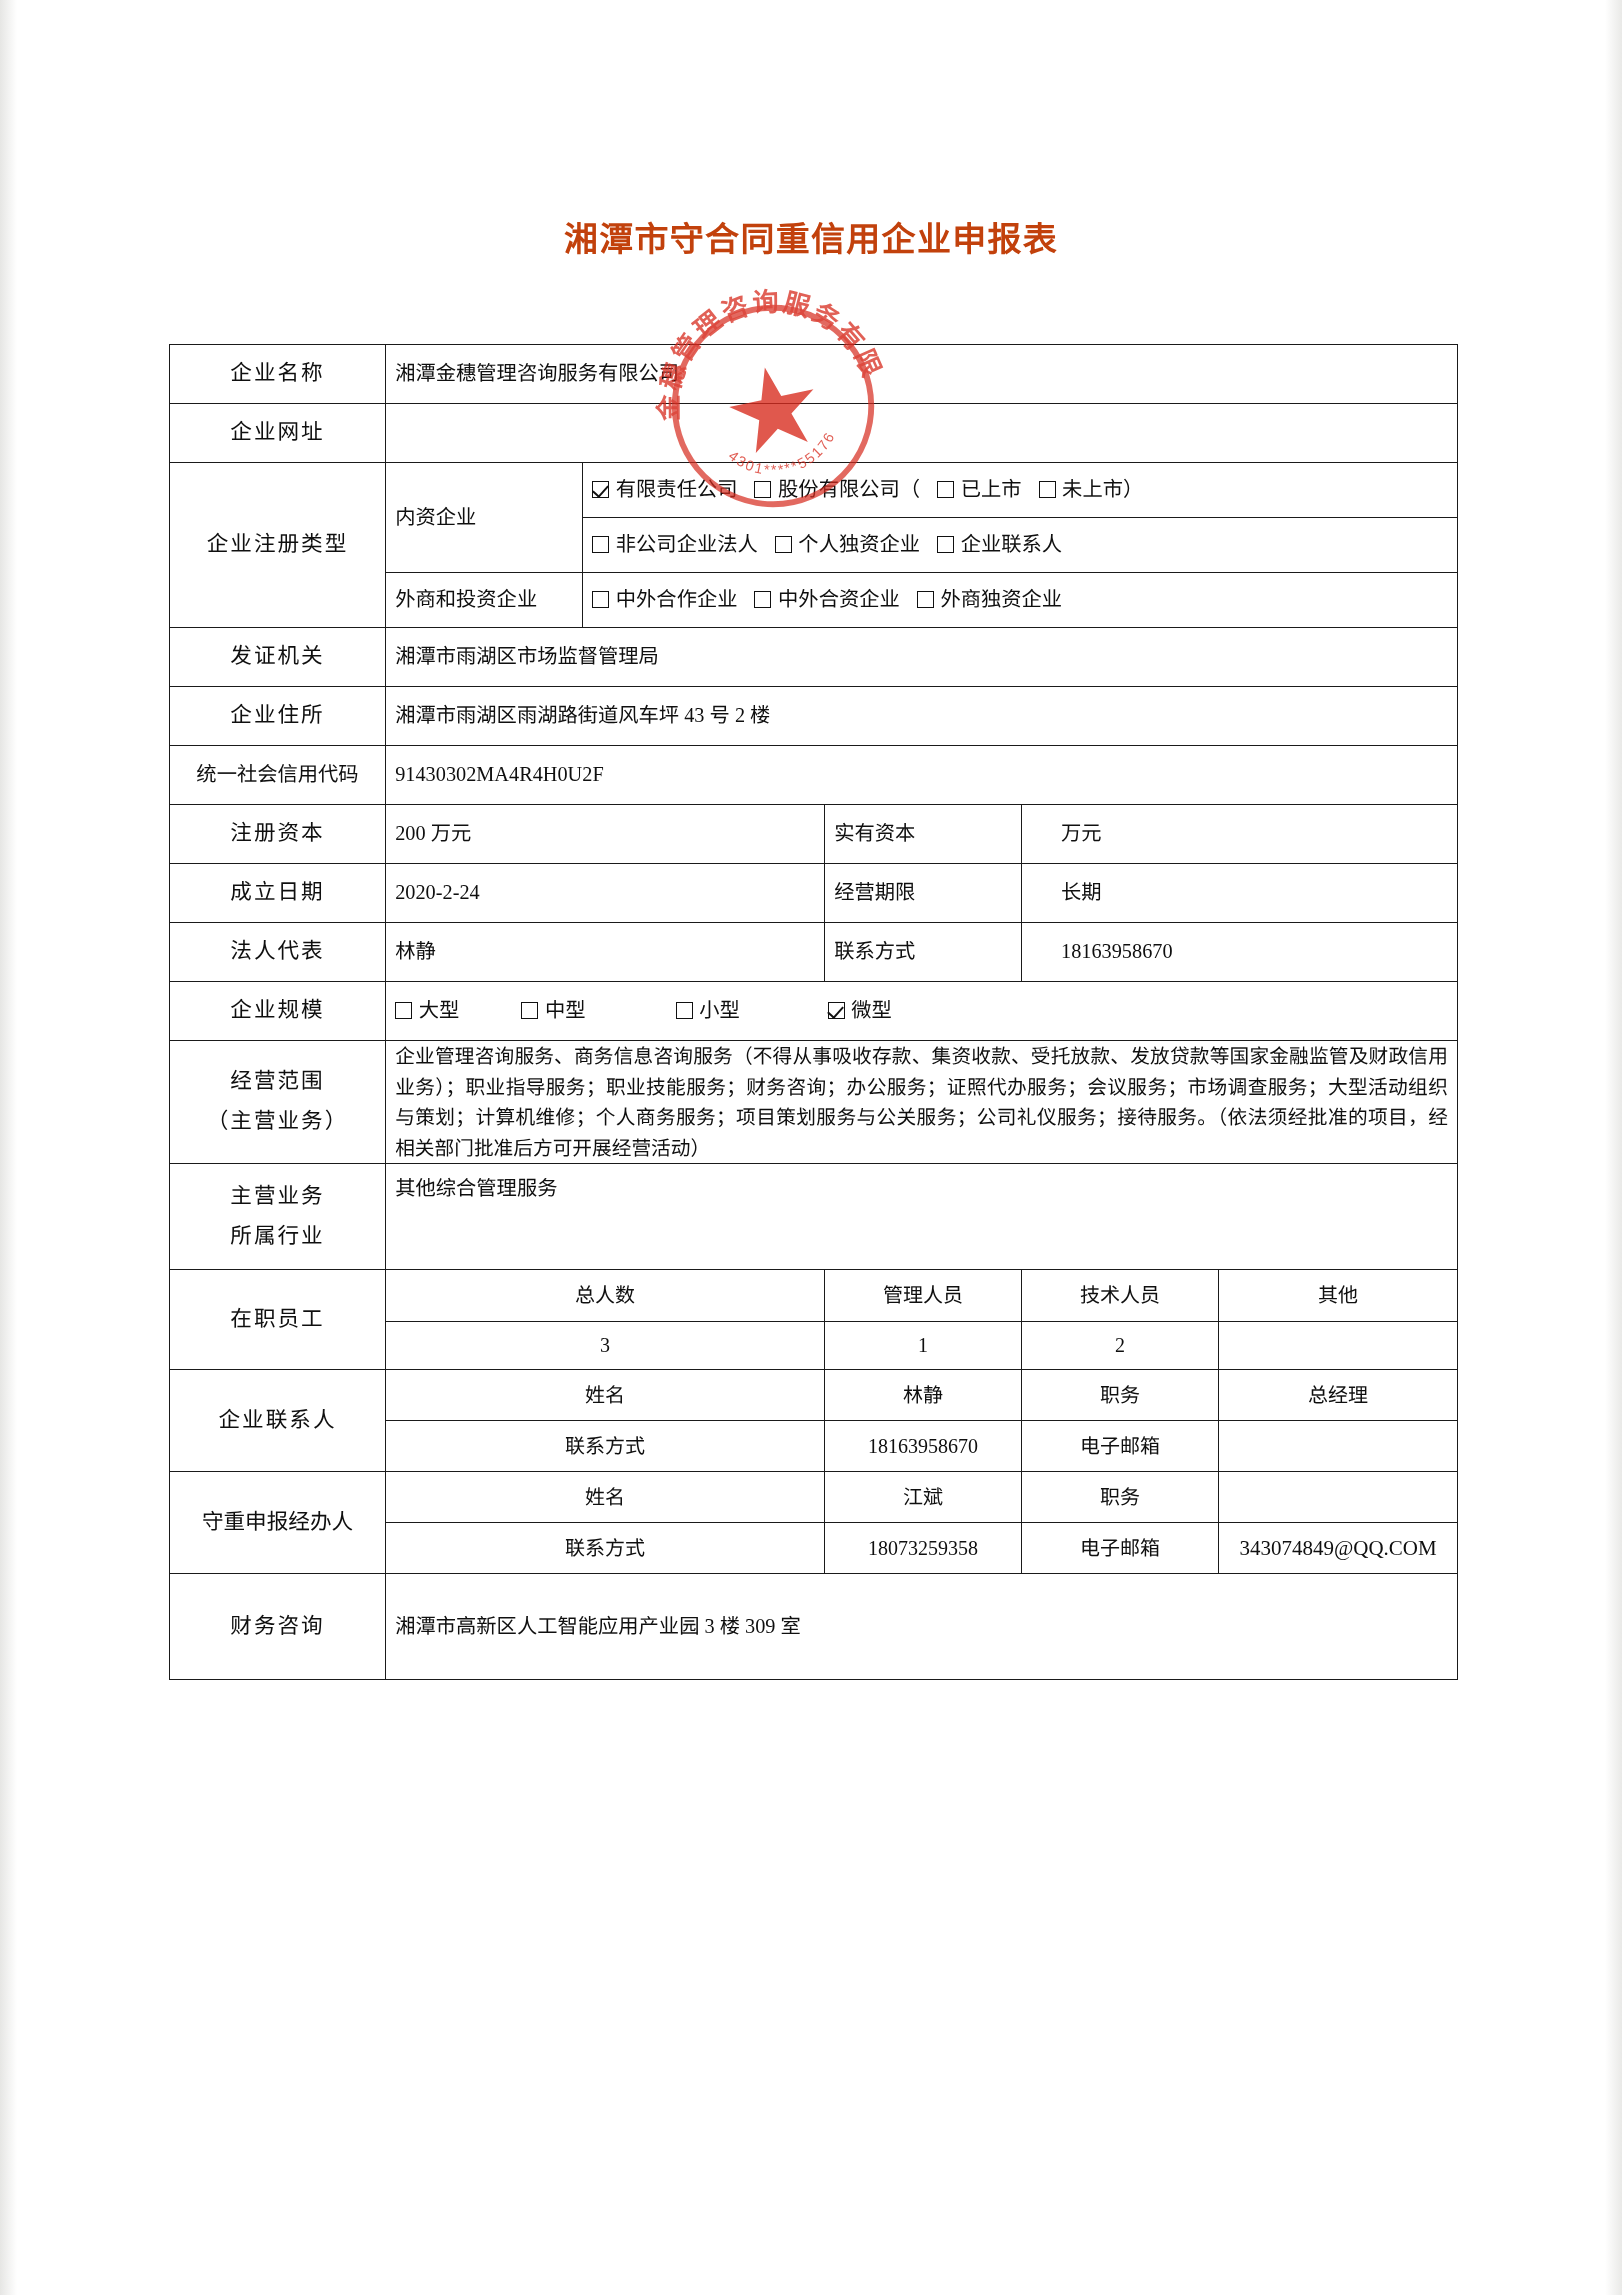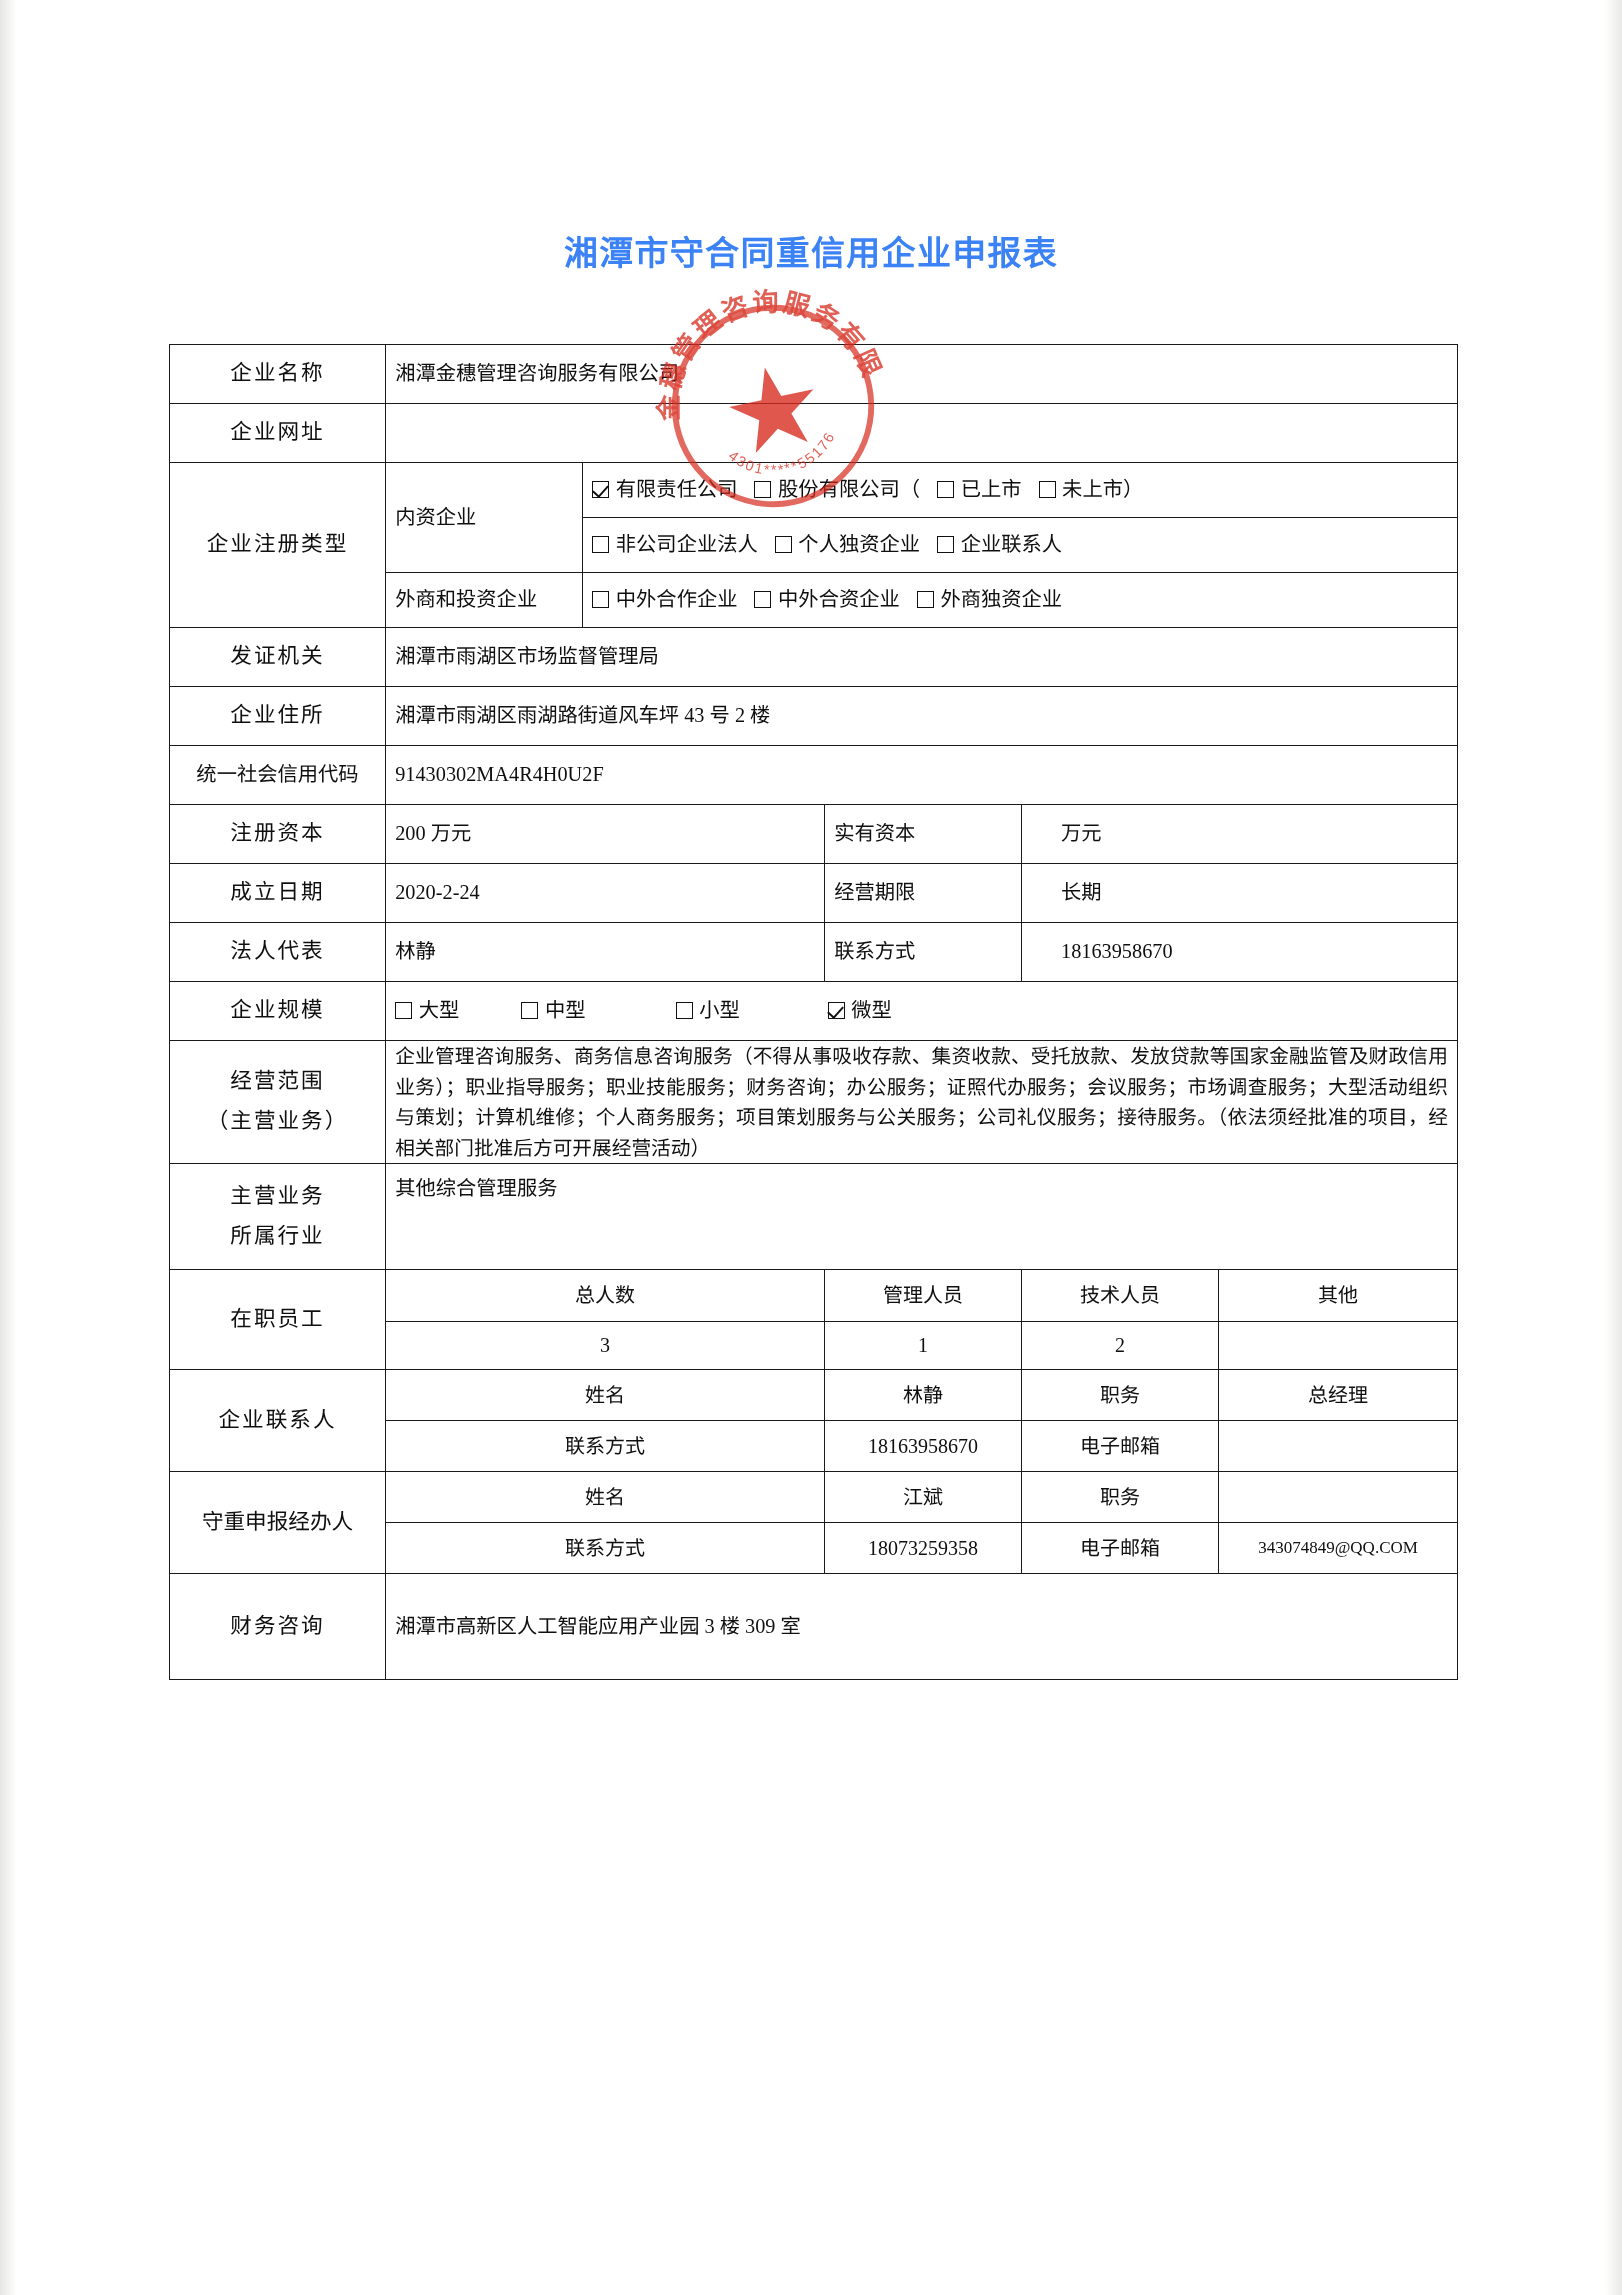--- a/index.html
+++ b/index.html
@@ -28,29 +28,29 @@
   .page::after {
     content: "";
     position: absolute;
     right: 0; top: 0; bottom: 0;
     width: 17px;
     background: linear-gradient(to left, #e9e9e7, #ffffff);
     pointer-events: none;
   }
   .title {
     position: absolute;
-    top: 226px;
+    top: 212px;
     left: 0;
     width: 1622px;
     text-align: center;
     font-family: "Liberation Sans", "DejaVu Sans", sans-serif;
     font-weight: bold;
     font-size: 34px;
     letter-spacing: 1.3px;
-    color: #3b82f6;
+    color: #c2410c;
   }
   table.form {
     position: absolute;
     left: 169px;
     top: 344px;
     width: 1287px;
     border-collapse: collapse;
     table-layout: fixed;
     font-size: 19.7px;
     color: #0f0f0f;
@@ -270,21 +270,21 @@
       <td class="lbl" rowspan="2" style="letter-spacing:0">守重申报经办人</td>
       <td class="ctr" colspan="2" style="height:50px">姓名</td>
       <td class="ctr">江斌</td>
       <td class="ctr">职务</td>
       <td class="ctr"></td>
     </tr>
     <tr>
       <td class="ctr" colspan="2" style="height:50px">联系方式</td>
       <td class="ctr">18073259358</td>
       <td class="ctr">电子邮箱</td>
-      <td class="ctr" style="font-size:17px">343074849@QQ.COM</td>
+      <td class="ctr" style="font-size:21px">343074849@QQ.COM</td>
     </tr>
 
     <tr>
       <td class="lbl" style="height:105px">财务咨询</td>
       <td class="val" colspan="5">湘潭市高新区人工智能应用产业园 3 楼 309 室</td>
     </tr>
 
   </tbody>
     </table>
 

